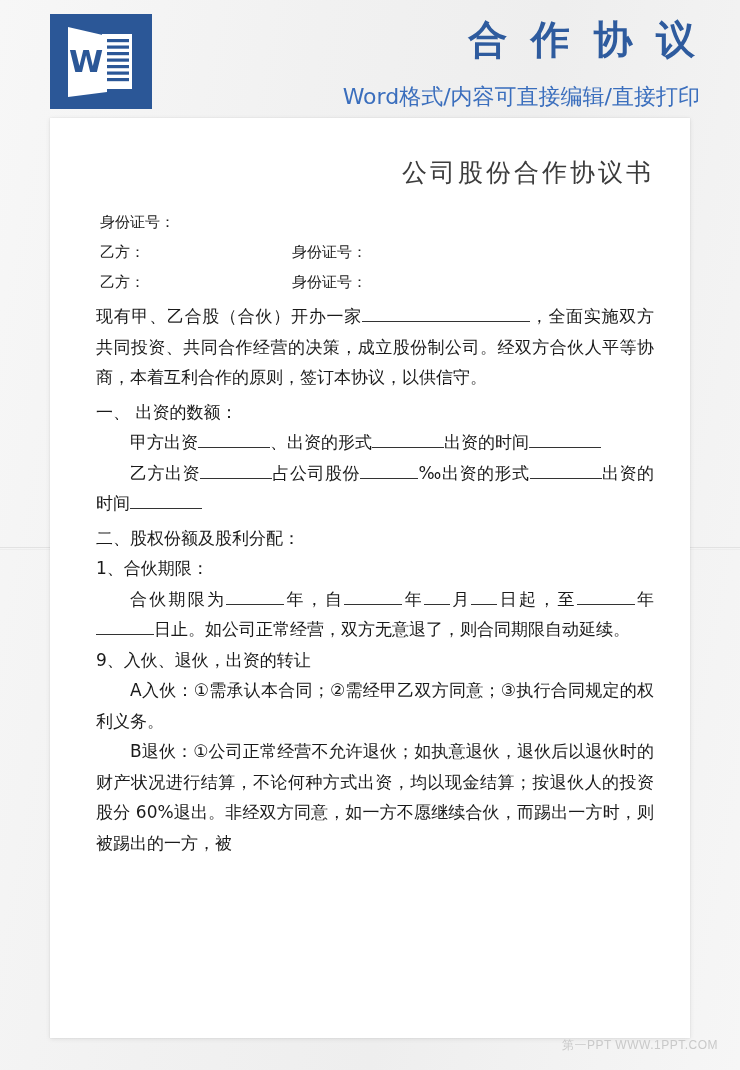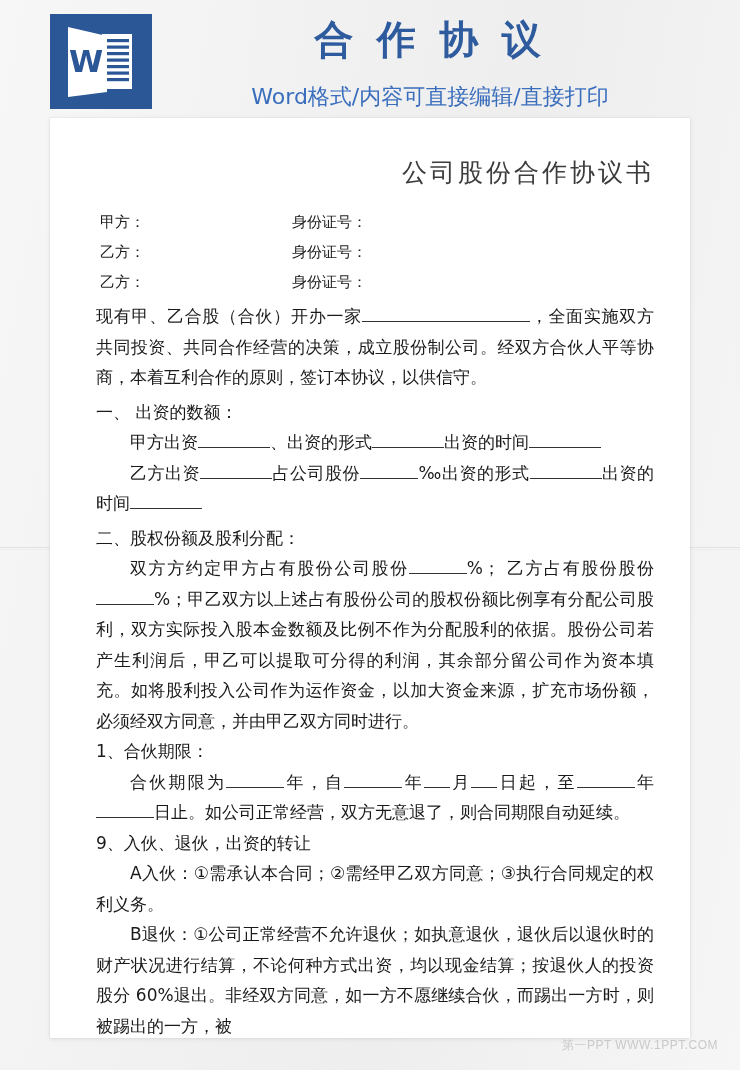--- a/index.html
+++ b/index.html
@@ -54,21 +54,21 @@
     background: #2b5797;
     display: block;
   }
   .word-icon svg { display: block; }
 
   .header-text {
     position: absolute;
     left: 160px;
     top: 10px;
     width: 540px;
-    text-align: center;
+    text-align: right;
   }
   .header-title {
     font-size: 39px;
     font-weight: bold;
     color: #2e5b9e;
     letter-spacing: 5px;
     line-height: 1.25;
     margin: 6px 0 0 0;
     font-family: "DejaVu Sans", "Liberation Sans", sans-serif;
   }
@@ -187,21 +187,20 @@
     <div class="header-sub">Word格式/内容可直接编辑/直接打印</div>
   </div>
 </div>
 
 <div class="sheet">
   <div class="doc">
 
     <div class="doc-title">公司股份合作协议书</div>
 
     <div class="kv-row">
-      <span class="k">甲方：</span>
       <span class="v">身份证号：</span>
     </div>
     <div class="kv-row">
       <span class="k">乙方：</span>
       <span class="v">身份证号：</span>
     </div>
     <div class="kv-row">
       <span class="k">乙方：</span>
       <span class="v">身份证号：</span>
     </div>
@@ -209,21 +208,20 @@
     <p class="para"><span>现有甲、乙合股（合伙）开办一家</span><span class="u xxl"></span><span>，全面实施双方共同投资、共同合作经营的决策，成立股份制公司。经双方合伙人平等协商，本着互利合作的原则，签订本协议，以供信守。</span></p>
 
     <p class="para">一、 出资的数额：</p>
 
     <p class="para tight indent1"><span>甲方出资</span><span class="u l"></span><span>、出资的形式</span><span class="u l"></span><span>出资的时间</span><span class="u l"></span></p>
 
     <p class="para tight indent1"><span>乙方出资</span><span class="u l"></span><span>占公司股份</span><span class="u m"></span><span>‰出资的形式</span><span class="u l"></span><span>出资的时间</span><span class="u l"></span></p>
 
     <p class="para">二、股权份额及股利分配：</p>
 
-    <p class="para tight indent1"><span>双方方约定甲方占有股份公司股份</span><span class="u m"></span><span>%；  乙方占有股份股份</span><span class="u m"></span><span>%；甲乙双方以上述占有股份公司的股权份额比例享有分配公司股利，双方实际投入股本金数额及比例不作为分配股利的依据。股份公司若产生利润后，甲乙可以提取可分得的利润，其余部分留公司作为资本填充。如将股利投入公司作为运作资金，以加大资金来源，扩充市场份额，必须经双方同意，并由甲乙双方同时进行。</span></p>
 
 
     <p class="para tight">1、合伙期限：</p>
 
     <p class="para tight indent1"><span>合伙期限为</span><span class="u m"></span><span>年，自</span><span class="u m"></span><span>年</span><span class="u xs"></span><span>月</span><span class="u xs"></span><span>日起，至</span><span class="u m"></span><span>年</span><span class="u m"></span><span>日止。如公司正常经营，双方无意退了，则合同期限自动延续。</span></p>
 
     <p class="para tight">9、入伙、退伙，出资的转让</p>
 
     <p class="para tight indent1">A入伙：①需承认本合同；②需经甲乙双方同意；③执行合同规定的权利义务。</p>
 

